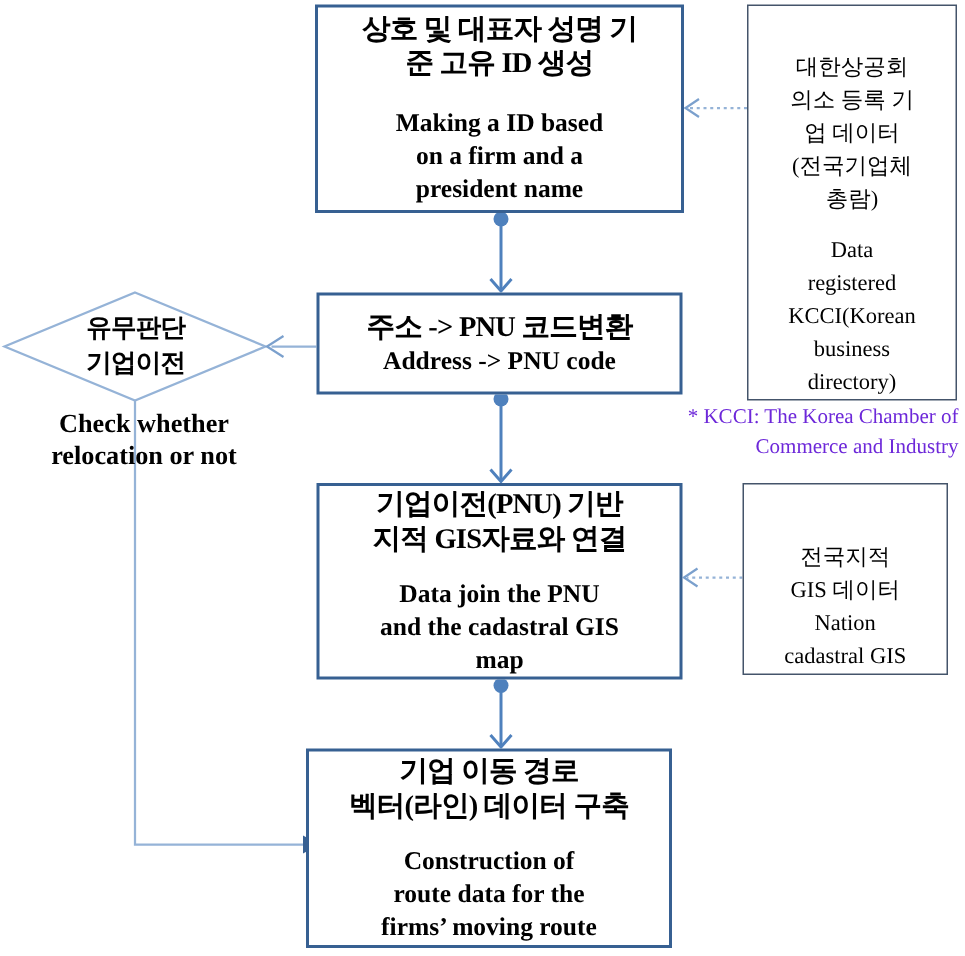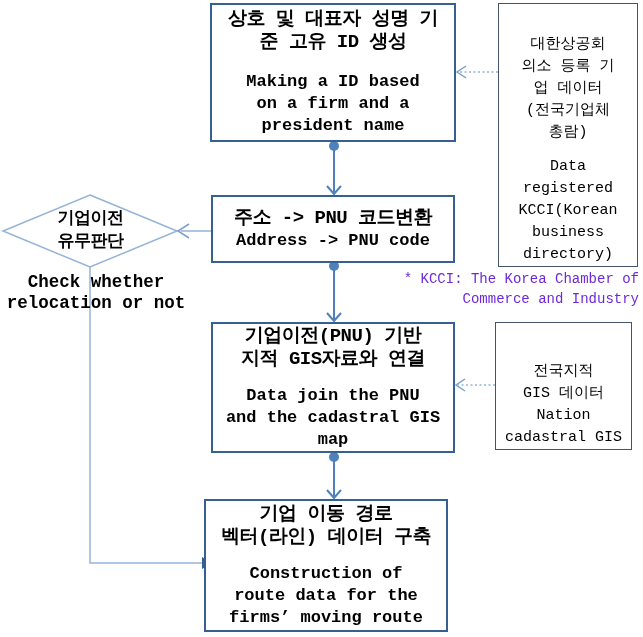--- a/index.html
+++ b/index.html
@@ -1,18 +1,18 @@
 <!DOCTYPE html>
 <html style="--background: #ffffff; --text: #000000; --main-box-border: #376092; --side-box-border: #44546a; --connector-blue: #4f81bd; --light-blue: #95b3d7; --arrow-head-dark: #376092;"><head>
 <meta charset="utf-8">
 <style>
   html,body{margin:0;padding:0;background:#fff;}
   .canvas{
     position:relative;width:643px;height:637px;background:var(--background,#fff);
-    font-family:Liberation Mono, monospace;color:var(--text,#000);
+    font-family:Liberation Serif, serif;color:var(--text,#000);
     overflow:hidden;
   }
   .layer{position:absolute;left:0;top:0;width:643px;height:637px;}
   .box{position:absolute;box-sizing:border-box;background:#fff;text-align:center;
        display:flex;flex-direction:column;justify-content:center;}
   .main-box{border:2px solid var(--main-box-border,#376092);}
   .side-box{border:1px solid var(--side-box-border,#44546a);justify-content:flex-end;}
   .ko-main{font-weight:bold;font-size:19px;line-height:23px;letter-spacing:-0.5px;}
   .en-main{font-weight:bold;font-size:17px;line-height:22px;margin-top:17px;}
   .en-main.tight{margin-top:0;}
@@ -101,22 +101,22 @@
   <div class="box main-box" style="left:211px;top:195px;width:244px;height:68px;">
     <div class="ko-main">
       <div>주소 -&gt; PNU 코드변환</div>
     </div>
     <div class="en-main tight">
       <div>Address -&gt; PNU code</div>
     </div>
   </div>
 
   <div class="diamond-label">
+    <div>유무판단</div>
     <div>기업이전</div>
-    <div>유무판단</div>
   </div>
   <div class="decision-en">
     <div>Check whether</div>
     <div>relocation or not</div>
   </div>
 
   <div class="note">
     <div>* KCCI: The Korea Chamber of</div>
     <div>Commerce and Industry</div>
   </div>

